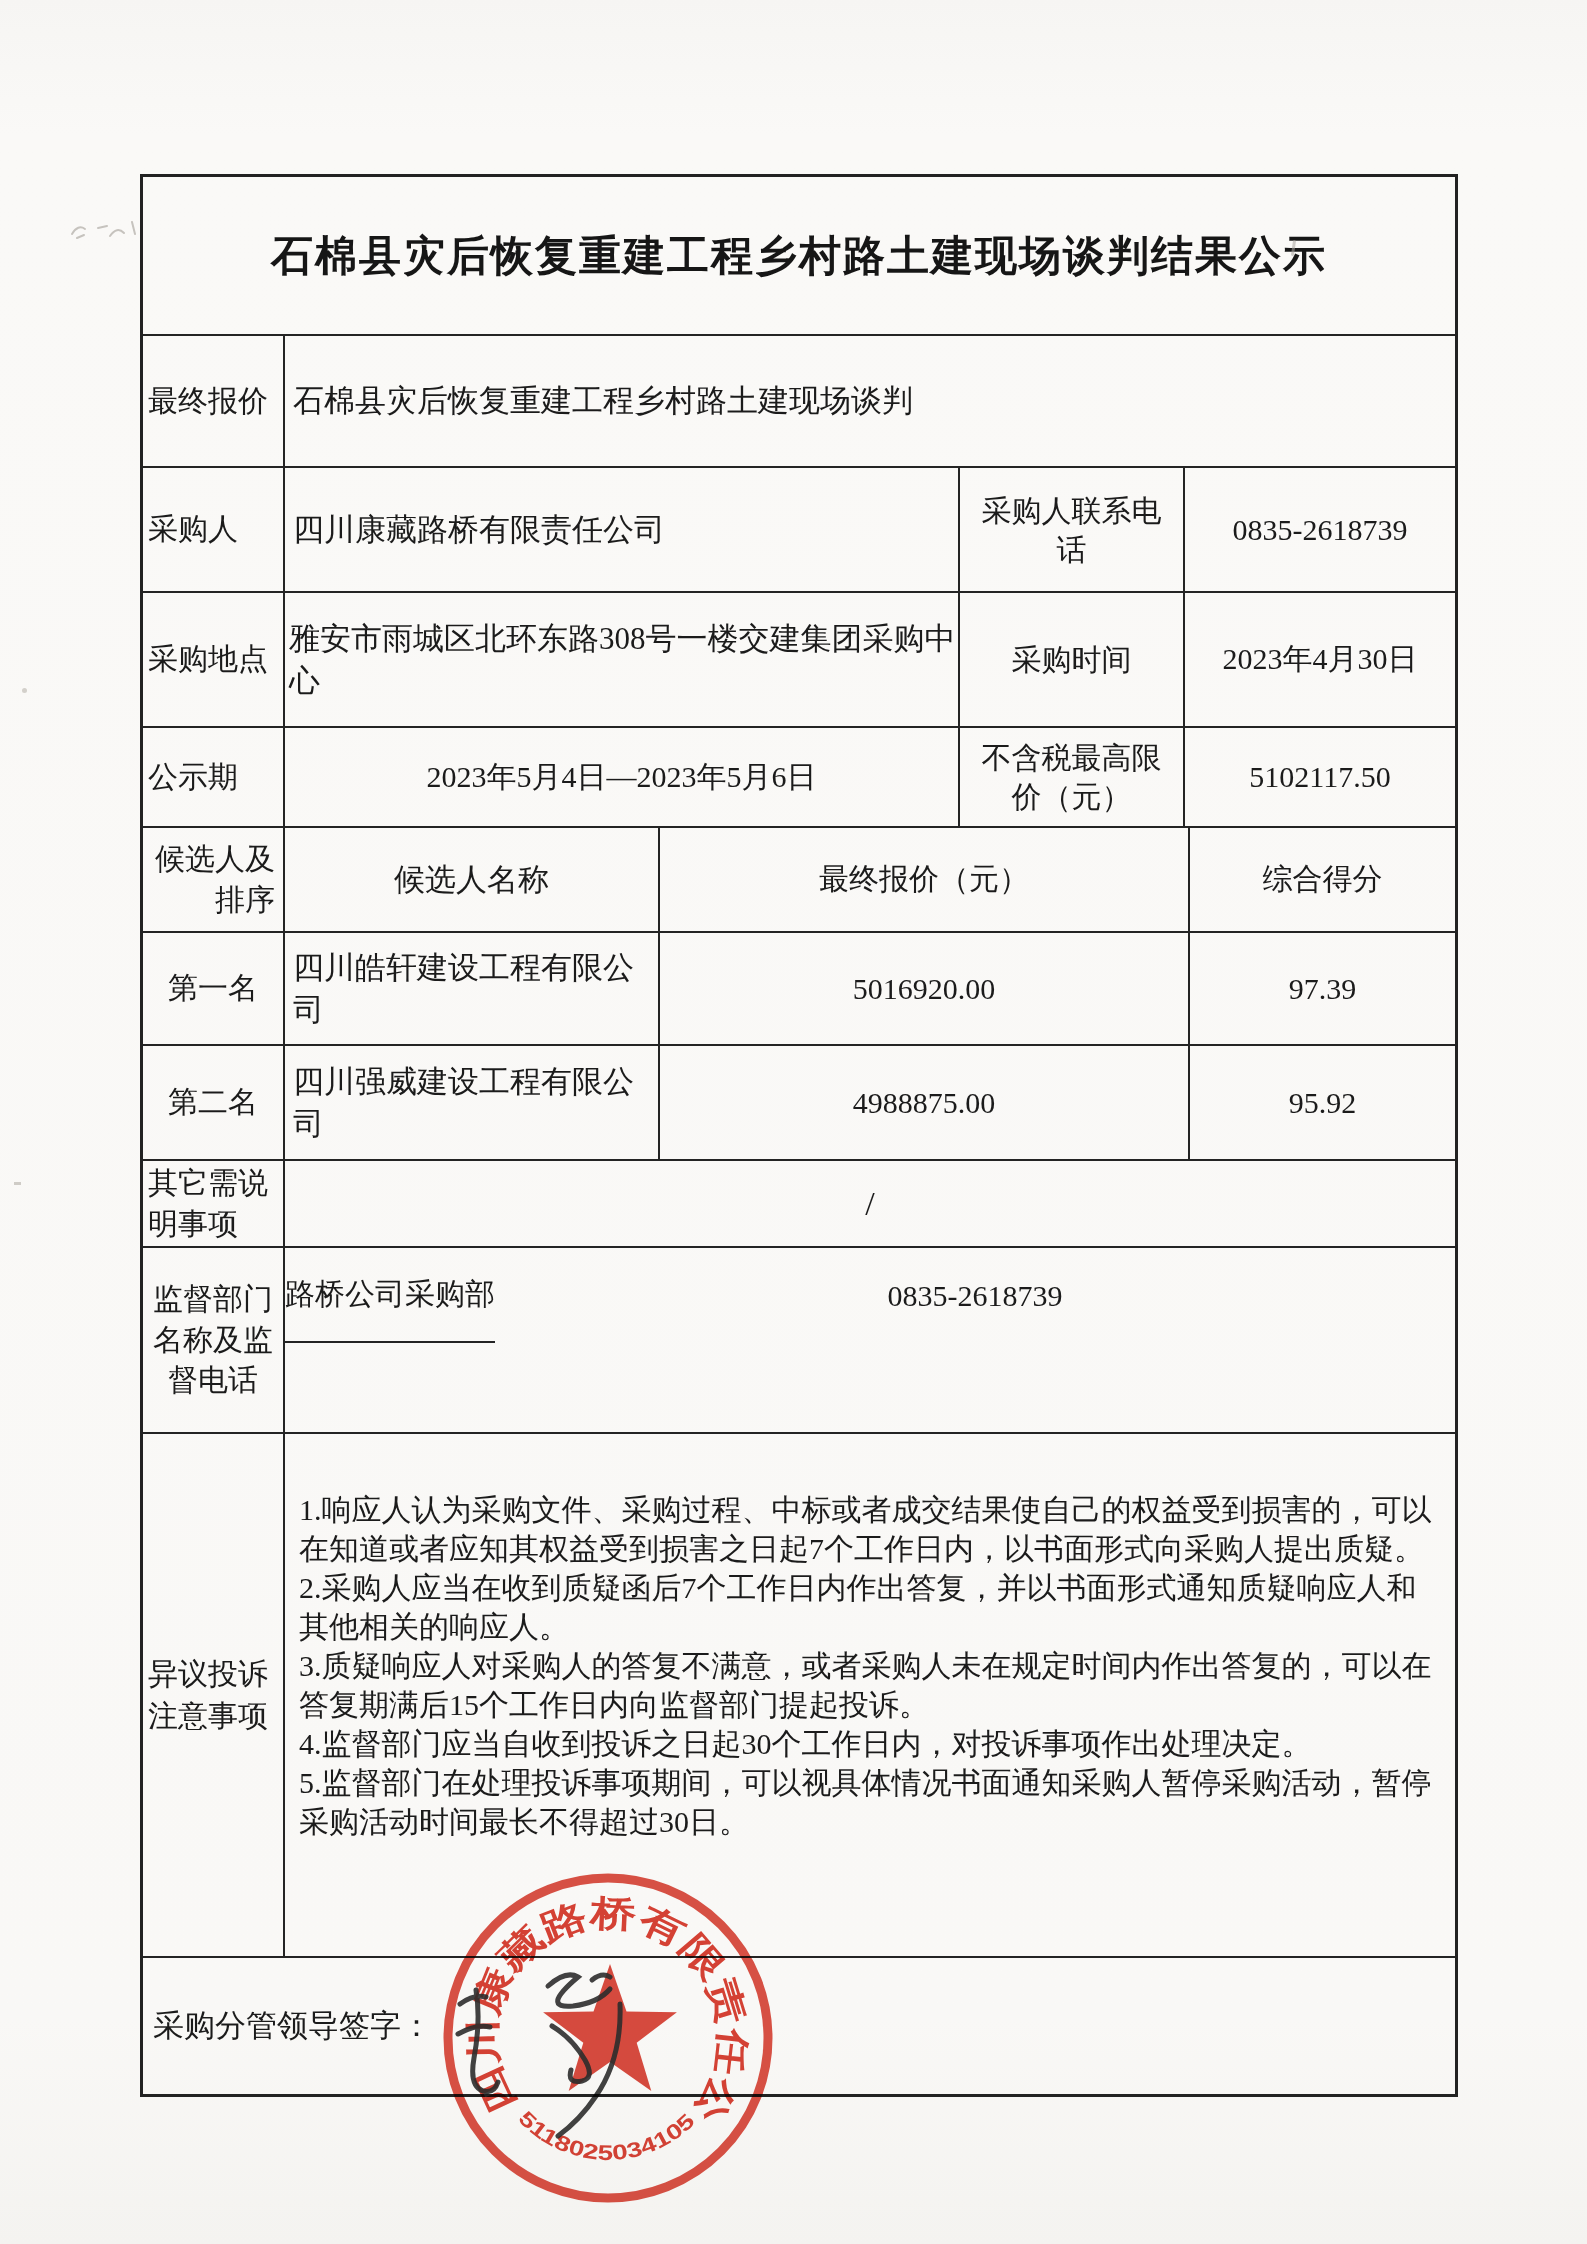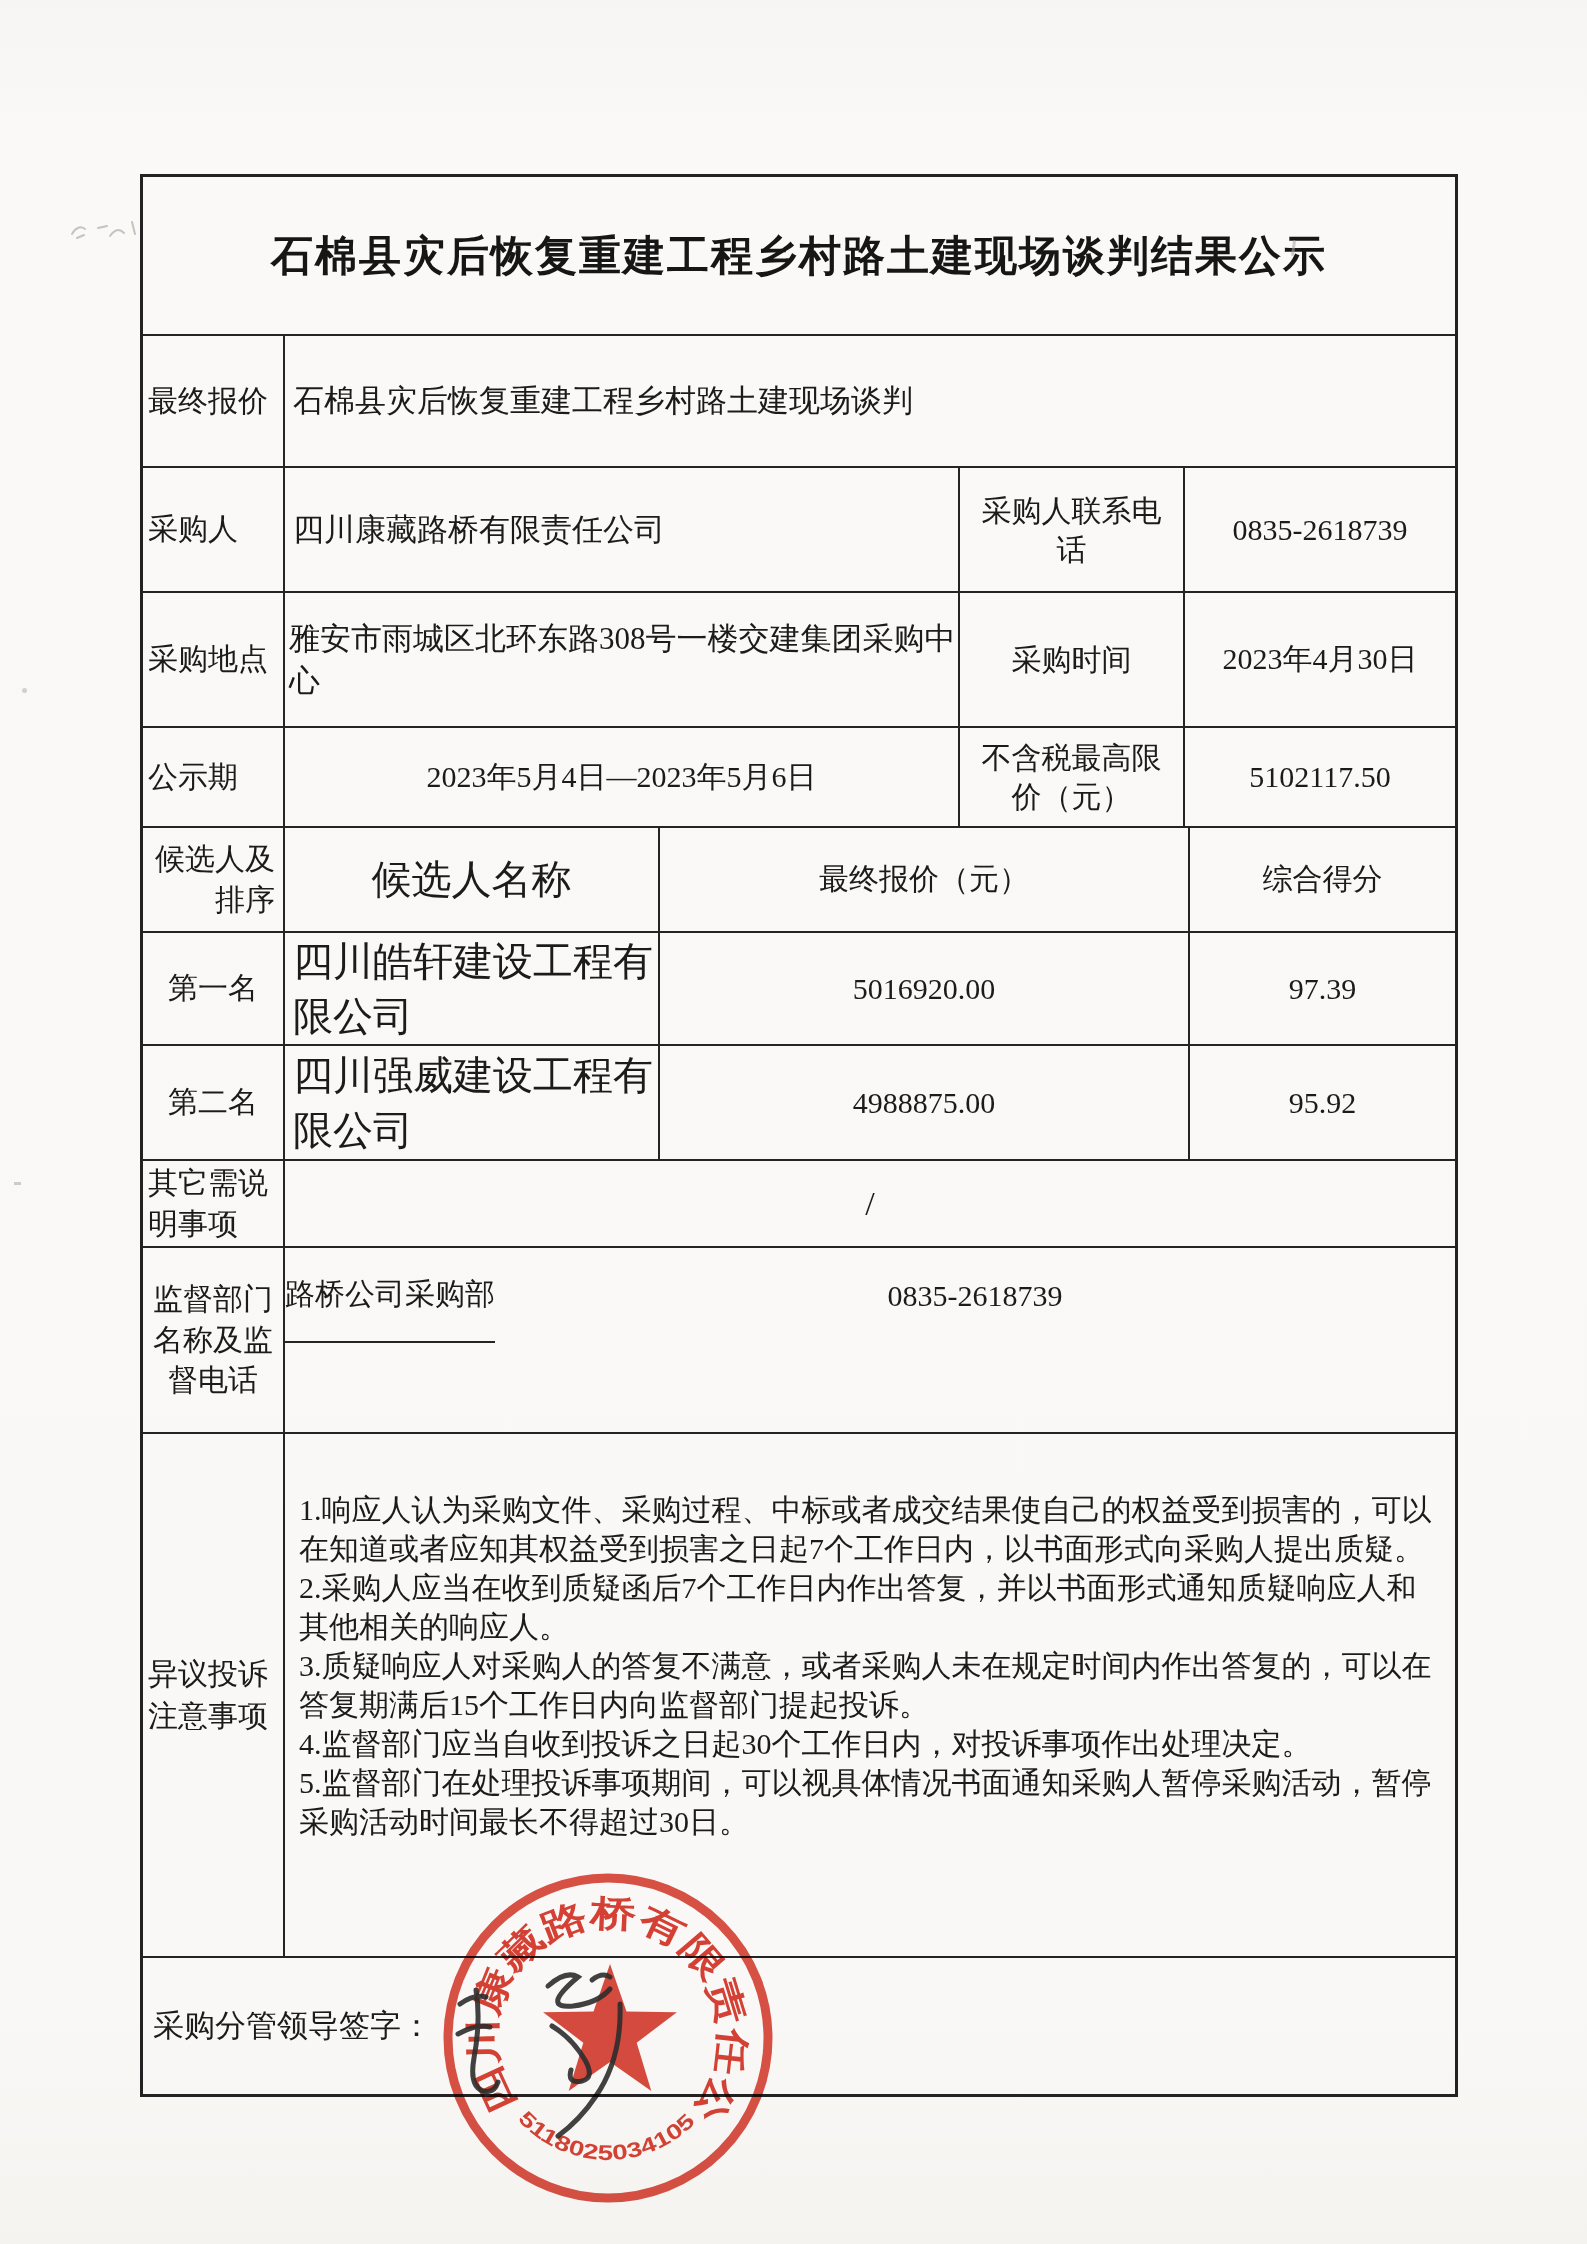--- a/index.html
+++ b/index.html
@@ -22,21 +22,21 @@
   .lbl{width:140px;flex:0 0 140px;padding:0 5px;line-height:1.35;}
   .title-cell{flex:1;justify-content:center;text-align:center;
     font-family:"Liberation Sans","DejaVu Sans",sans-serif;font-weight:bold;
     font-size:42px;letter-spacing:2px;color:#161616;}
   .val-left{padding-left:8px;font-size:31px;}
   .c-main{width:675px;flex:0 0 675px;}
   .c-sub{width:225px;flex:0 0 225px;justify-content:center;text-align:center;padding:0 16px;line-height:1.3;}
   .c-last{flex:1;justify-content:center;text-align:center;}
   .center{justify-content:center;text-align:center;}
   .c-rank{width:140px;flex:0 0 140px;justify-content:center;text-align:center;}
-  .c-name{width:375px;flex:0 0 375px;padding-left:8px;font-size:40px;}
+  .c-name{width:375px;flex:0 0 375px;padding-left:8px;font-size:31px;}
   .c-bid{width:530px;flex:0 0 530px;justify-content:center;}
   .slash{flex:1;justify-content:center;font-size:34px;}
   .sup-lbl{justify-content:center;text-align:center;padding:0 4px;}
   .stack{flex:1;display:flex;flex-direction:row;align-items:stretch;padding:0;}
   .subrow{height:95px;border-bottom:2px solid #242424;display:flex;align-items:center;
     justify-content:center;font-size:30px;box-sizing:border-box;}
   .subrow.sub2{flex:1;border-bottom:none;}
   .obj-lbl{line-height:1.4;}
   .obj-body{flex:1;display:block;padding:56px 22px 0 14px;line-height:39px;font-size:30px;}
   .obj-body p{margin:0;}

